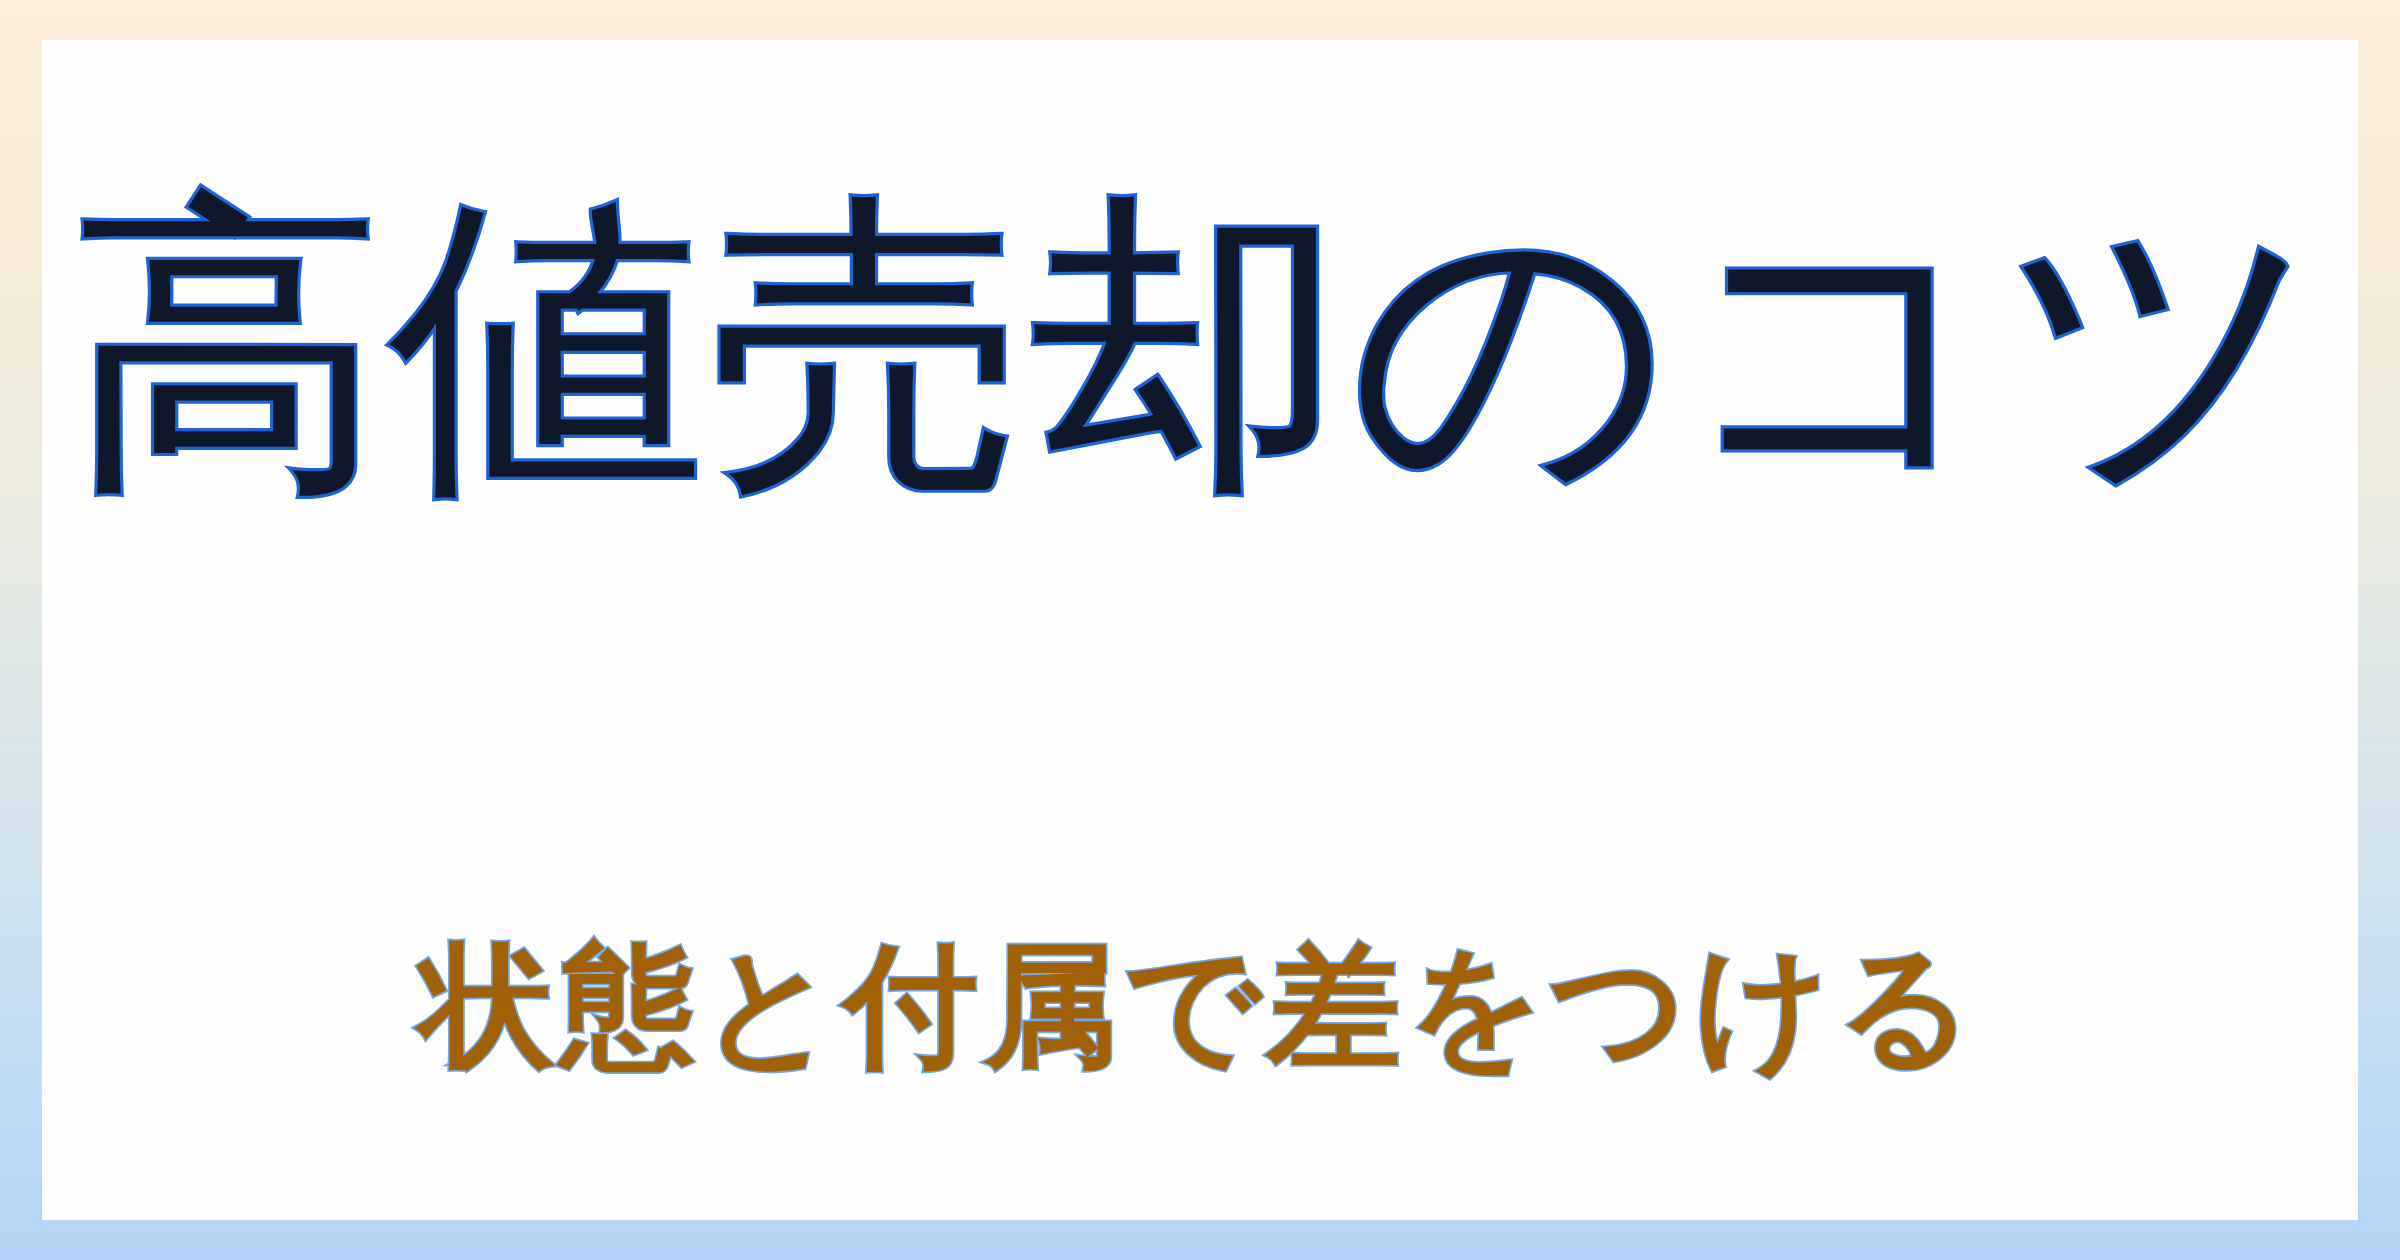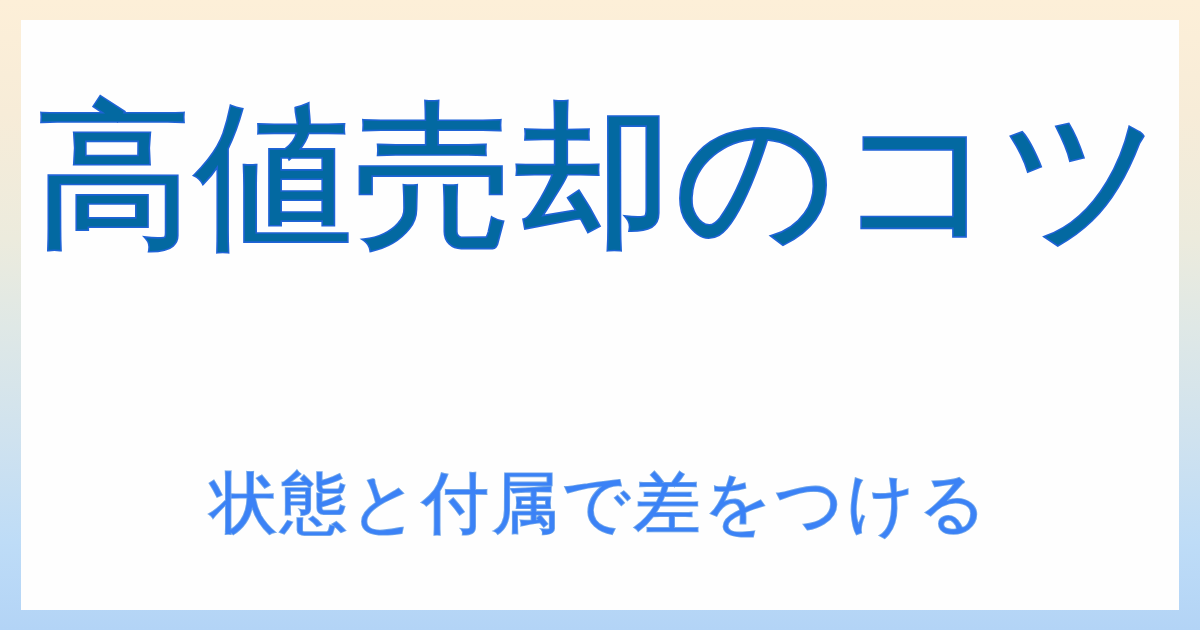--- a/index.html
+++ b/index.html
@@ -46,45 +46,45 @@
   }
 
   
   .headline-wrap {
     width: 100%;
     text-align: center;
     margin-top: -46px;
   }
   .headline {
     display: inline-block;
-    font-family: Liberation Sans, sans-serif;
+    font-family: Liberation Serif, serif;
     font-size: 158px;
     line-height: 1.0;
     font-weight: 400;
     letter-spacing: 0.012em;
-    color: #0369a1;
+    color: #0f172a;
     -webkit-text-stroke: 3.2px #1f63d6;
     paint-order: stroke fill;
     white-space: nowrap;
   }
 
   
   .subhead-wrap {
     width: 100%;
     text-align: center;
     margin-top: 54px;
   }
   .subhead {
     display: inline-block;
     font-family: "DejaVu Sans", "Liberation Sans", sans-serif;
     font-size: 67px;
     line-height: 1.0;
-    font-weight: 400;
+    font-weight: 700;
     letter-spacing: 0.045em;
-    color: #3b82f6;
+    color: #a16207;
     -webkit-text-stroke: 1.7px #74a8ea;
     paint-order: stroke fill;
     white-space: nowrap;
   }
 </style>
 </head>
 <body>
 
 <div class="poster">
   <div class="card">

